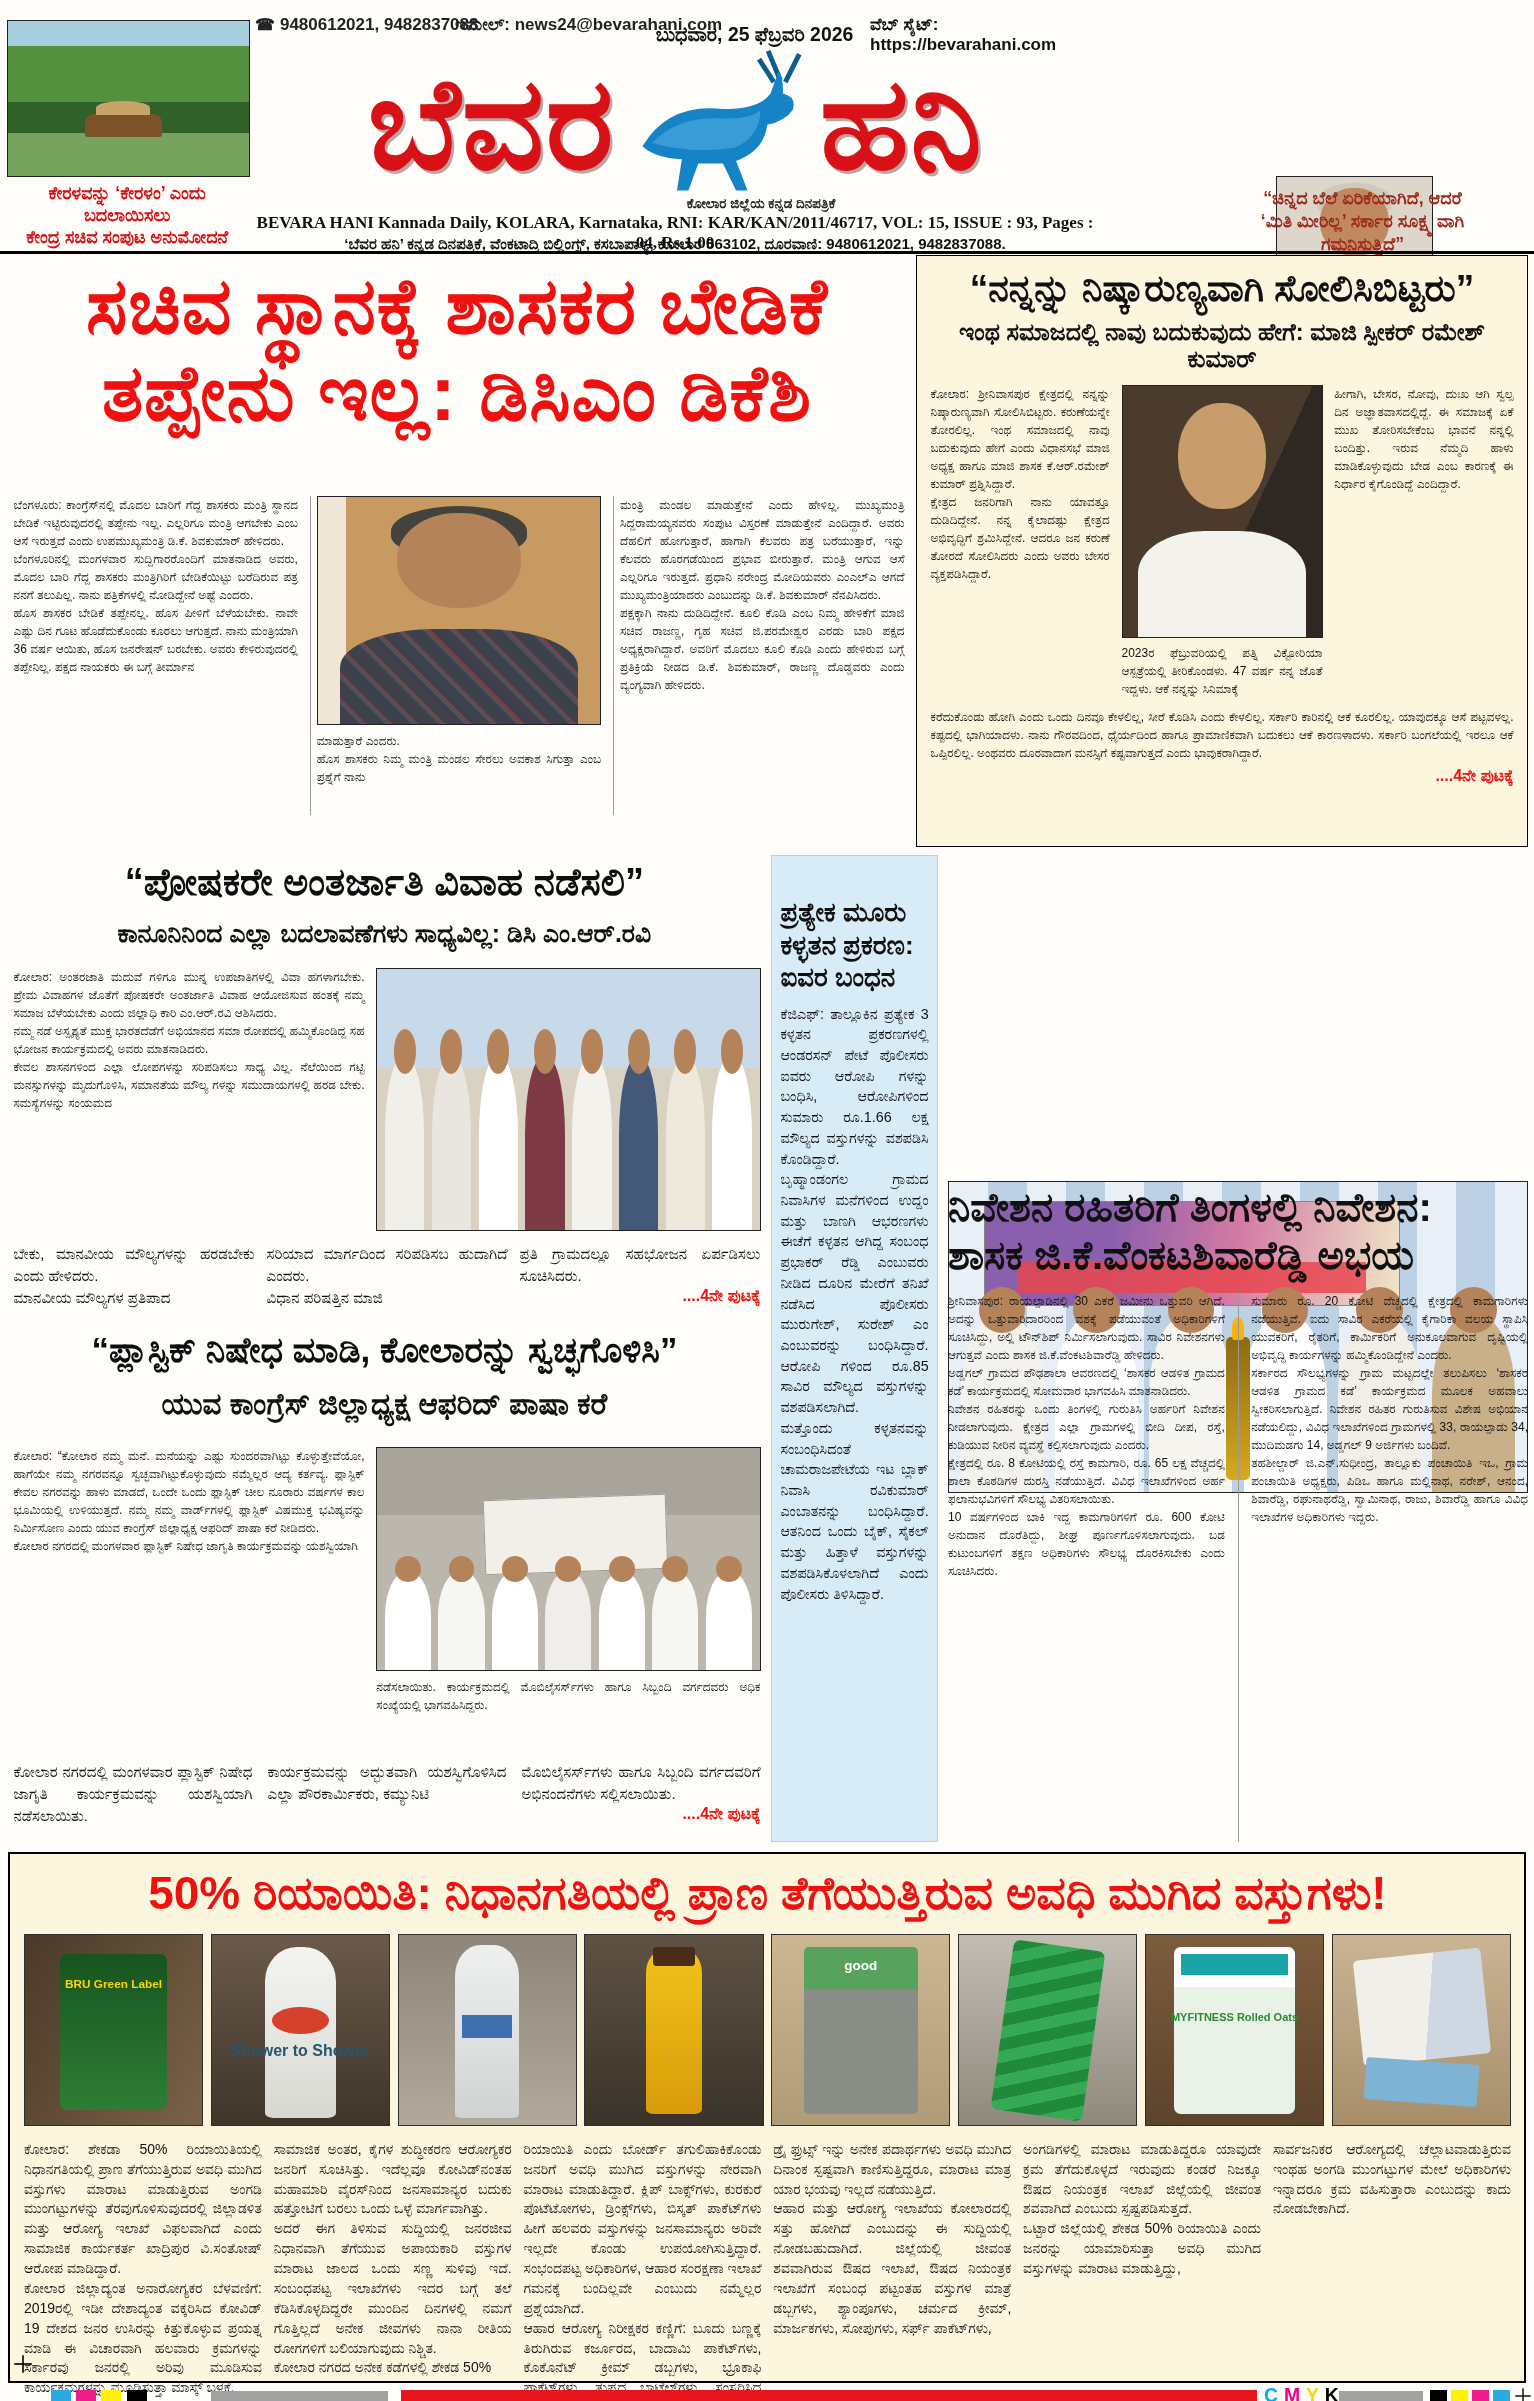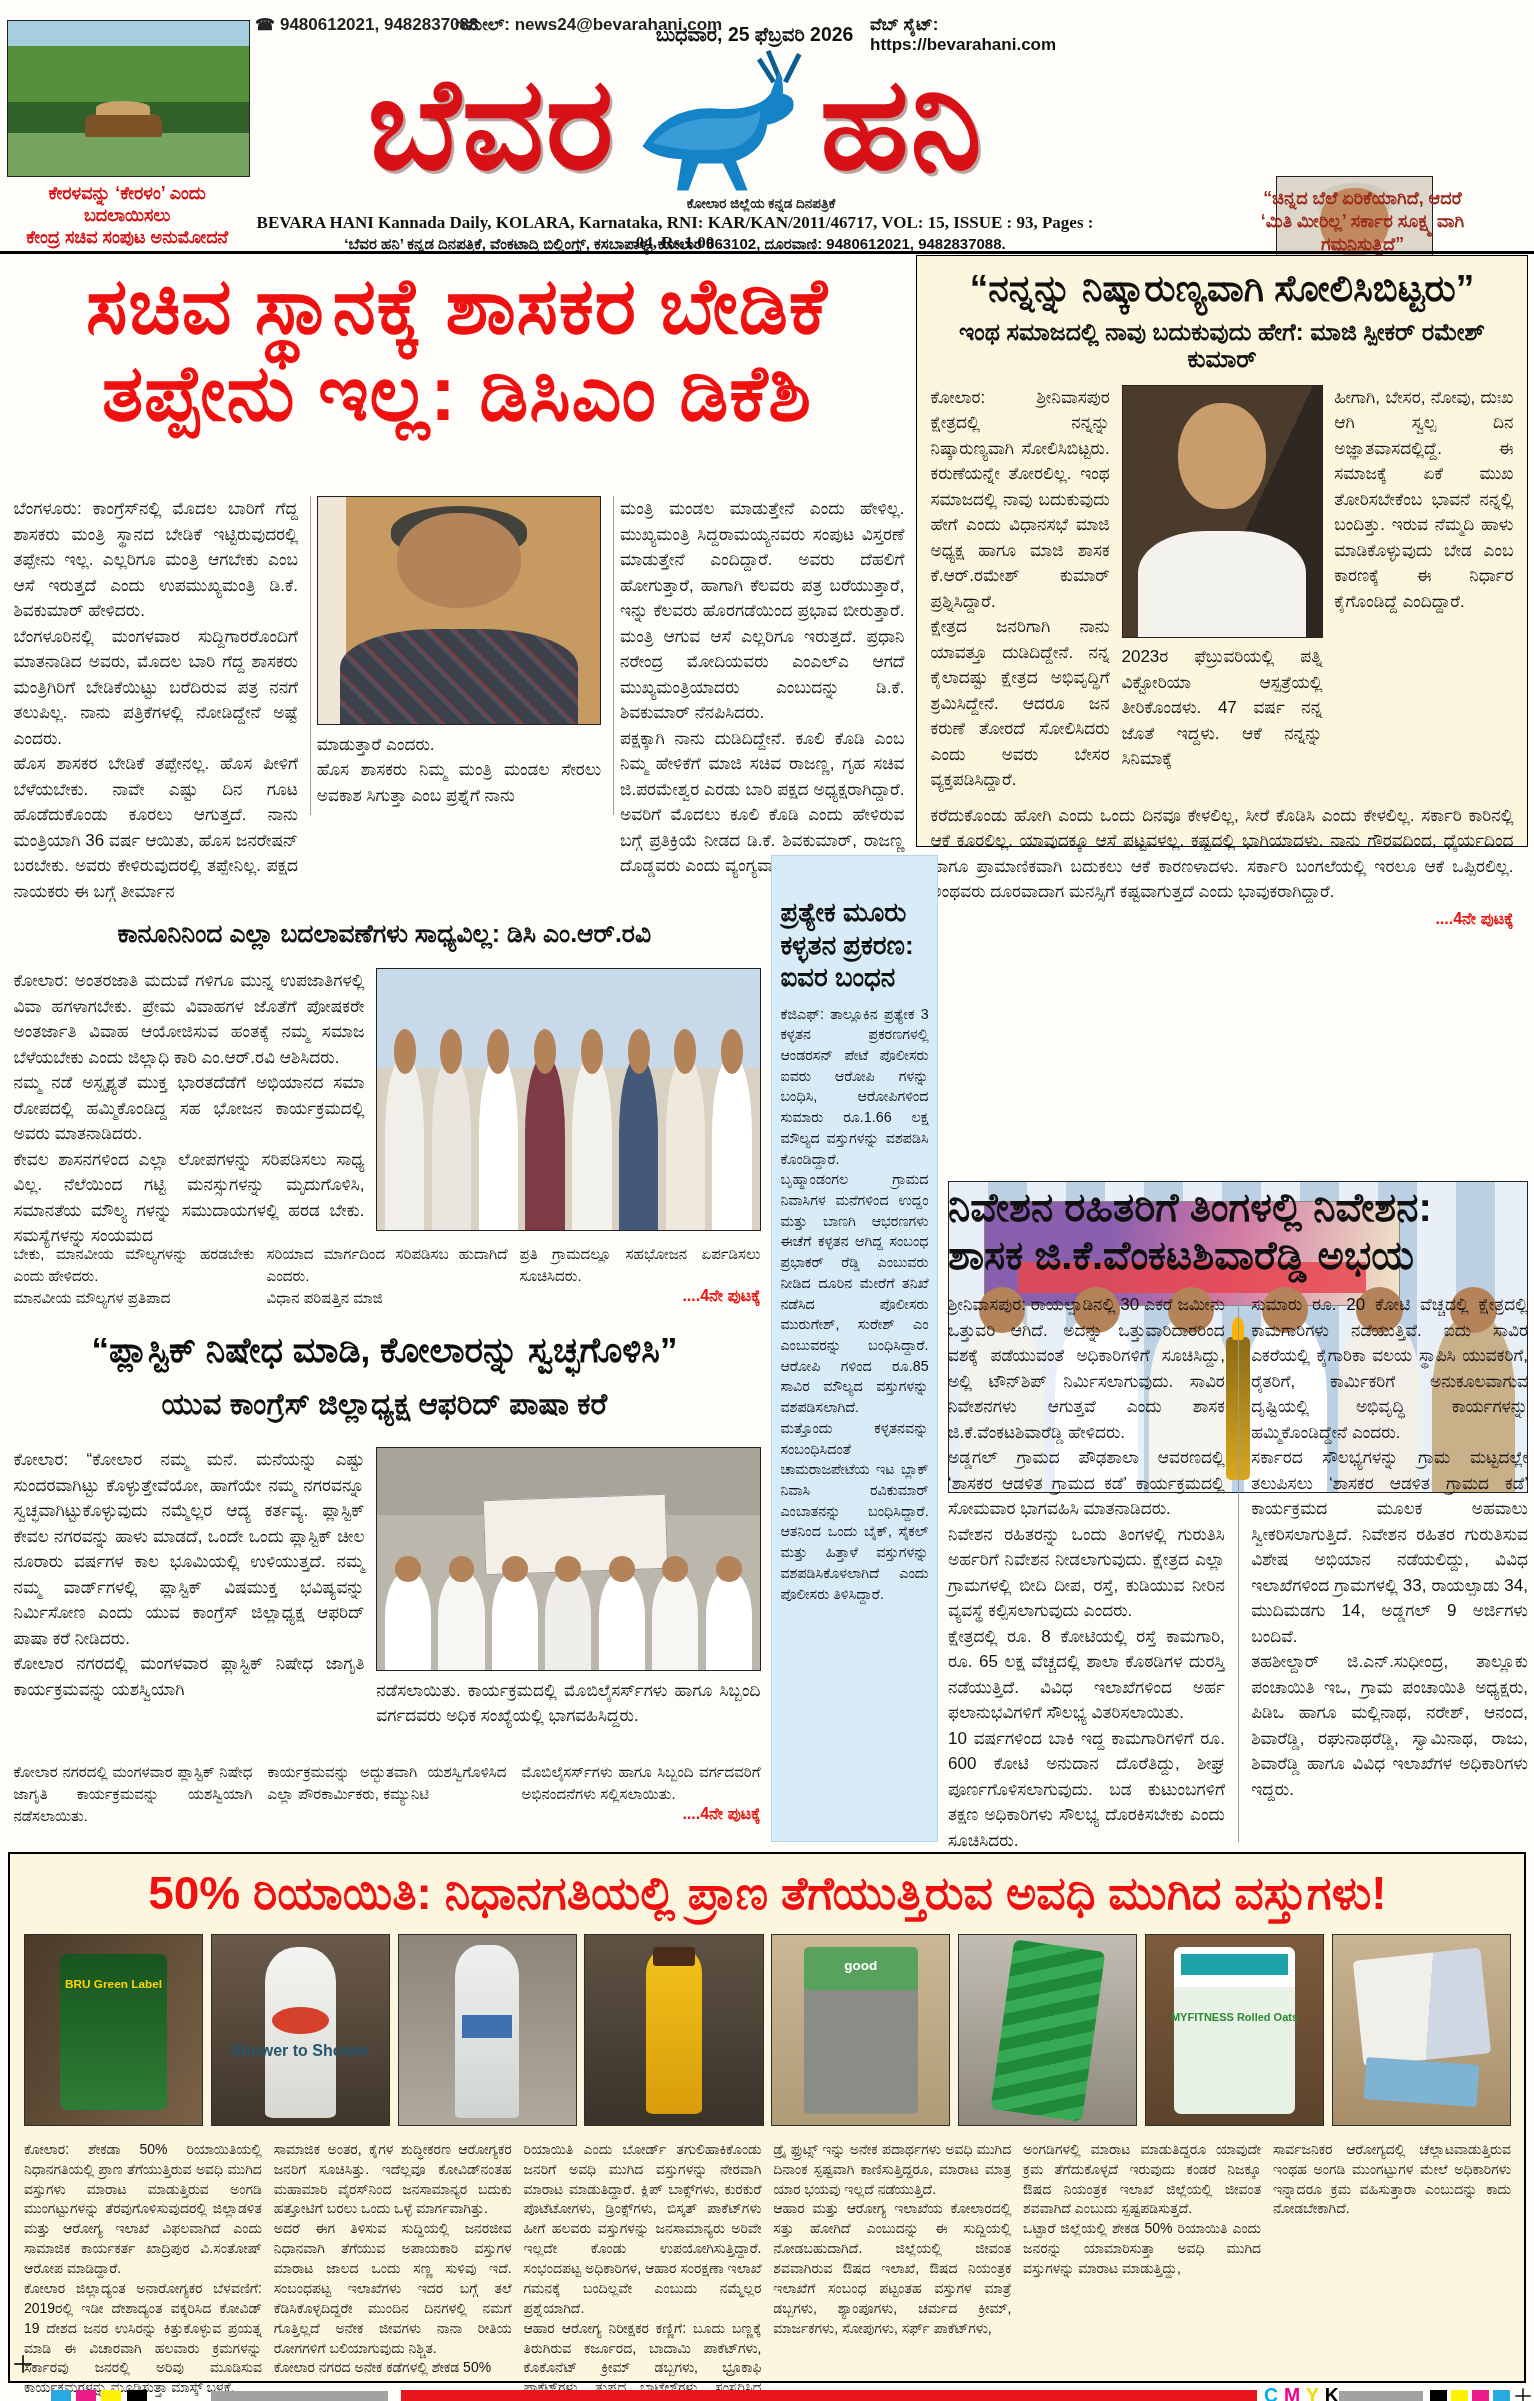--- a/index.html
+++ b/index.html
@@ -27,21 +27,21 @@
     text-shadow:2.5px 2.5px 0 rgba(60,0,0,.35); letter-spacing:1.7px;
   }
   .mast-tag { font-size:13.5px; font-weight:bold; color:#222; }
   .info-line { font-family:"Liberation Serif", serif; font-size:17px; font-weight:bold; }
   .addr-line { font-size:15px; font-weight:bold; }
   .right-quote { font-size:17.7px; font-weight:bold; color:#9c2a1c; line-height:1.3; }
   .hrule { background:#000; }
 
   
   .lead-headline { font-size:78px; font-weight:800; color:#ef1110; line-height:1.12; letter-spacing:0.8px; }
-  .body-txt { font-size:17px; line-height:1.5; }
+  .body-txt { font-size:12px; line-height:1.5; }
   .cols { display:flex; }
   .col { flex:1; }
   .col + .col { border-left:0.8px solid #9a9a9a; padding-left:6px; margin-left:11.8px; }
   .photo { border:1.3px solid #222; position:relative; overflow:hidden; }
   .cont-marker { color:#e8140f; font-weight:bold; font-size:16px; text-align:right; }
 
   .cream-box { background:#fcf6de; border:1.7px solid #000; }
   .spk-head { font-size:37px; font-weight:800; color:#101010; line-height:1.15; }
   .spk-sub { font-size:23.6px; font-weight:800; }
   .spk-grid { display:grid; grid-template-columns:1fr 201px 1fr; grid-column-gap:11.8px; }
@@ -218,20 +218,21 @@
           <div class="ph-body"></div>
         </div>
         <div class="body-txt justify t" style="margin-top:6.7px;">2023ರ ಫೆಬ್ರುವರಿಯಲ್ಲಿ ಪತ್ನಿ ವಿಕ್ಟೋರಿಯಾ ಆಸ್ಪತ್ರೆಯಲ್ಲಿ ತೀರಿಕೊಂಡಳು. 47 ವರ್ಷ ನನ್ನ ಜೊತೆ ಇದ್ದಳು. ಆಕೆ ನನ್ನನ್ನು ಸಿನಿಮಾಕ್ಕೆ</div>
       </div>
       <div class="body-txt justify t">ಹೀಗಾಗಿ, ಬೇಸರ, ನೋವು, ದುಃಖ ಆಗಿ ಸ್ವಲ್ಪ ದಿನ ಅಜ್ಞಾತವಾಸದಲ್ಲಿದ್ದೆ. ಈ ಸಮಾಜಕ್ಕೆ ಏಕೆ ಮುಖ ತೋರಿಸಬೇಕೆಂಬ ಭಾವನೆ ನನ್ನಲ್ಲಿ ಬಂದಿತ್ತು. ಇರುವ ನೆಮ್ಮದಿ ಹಾಳು ಮಾಡಿಕೊಳ್ಳುವುದು ಬೇಡ ಎಂಬ ಕಾರಣಕ್ಕೆ ಈ ನಿರ್ಧಾರ ಕೈಗೊಂಡಿದ್ದೆ ಎಂದಿದ್ದಾರೆ.</div>
     </div>
     <div class="body-txt justify t" style="margin-top:10px;">ಕರೆದುಕೊಂಡು ಹೋಗಿ ಎಂದು ಒಂದು ದಿನವೂ ಕೇಳಲಿಲ್ಲ, ಸೀರೆ ಕೊಡಿಸಿ ಎಂದು ಕೇಳಲಿಲ್ಲ. ಸರ್ಕಾರಿ ಕಾರಿನಲ್ಲಿ ಆಕೆ ಕೂರಲಿಲ್ಲ. ಯಾವುದಕ್ಕೂ ಆಸೆ ಪಟ್ಟವಳಲ್ಲ. ಕಷ್ಟದಲ್ಲಿ ಭಾಗಿಯಾದಳು. ನಾನು ಗೌರವದಿಂದ, ಧೈರ್ಯದಿಂದ ಹಾಗೂ ಪ್ರಾಮಾಣಿಕವಾಗಿ ಬದುಕಲು ಆಕೆ ಕಾರಣಳಾದಳು. ಸರ್ಕಾರಿ ಬಂಗಲೆಯಲ್ಲಿ ಇರಲೂ ಆಕೆ ಒಪ್ಪಿರಲಿಲ್ಲ. ಅಂಥವರು ದೂರವಾದಾಗ ಮನಸ್ಸಿಗೆ ಕಷ್ಟವಾಗುತ್ತದೆ ಎಂದು ಭಾವುಕರಾಗಿದ್ದಾರೆ.</div>
     <div class="cont-marker" style="margin-top:5px;">....4ನೇ ಪುಟಕ್ಕೆ</div>
   </div>
 
+  <div class="abs blk-headline center" style="left:8.4px; top:860px; width:752px;">“ಪೋಷಕರೇ ಅಂತರ್ಜಾತಿ ವಿವಾಹ ನಡೆಸಲಿ”</div>
   <div class="abs blk-sub center" style="left:8.4px; top:919px; width:752px;">ಕಾನೂನಿನಿಂದ ಎಲ್ಲಾ ಬದಲಾವಣೆಗಳು ಸಾಧ್ಯವಿಲ್ಲ: ಡಿಸಿ ಎಂ.ಆರ್.ರವಿ</div>
 
   <div class="abs" style="left:13.5px; top:968px; width:747px; height:268px; display:flex; gap:11.8px;">
     <div class="body-txt justify t" style="width:351px;">ಕೋಲಾರ: ಅಂತರಜಾತಿ ಮದುವೆ ಗಳಿಗೂ ಮುನ್ನ ಉಪಜಾತಿಗಳಲ್ಲಿ ವಿವಾ ಹಗಳಾಗಬೇಕು. ಪ್ರೇಮ ವಿವಾಹಗಳ ಜೊತೆಗೆ ಪೋಷಕರೇ ಅಂತರ್ಜಾತಿ ವಿವಾಹ ಆಯೋಜಿಸುವ ಹಂತಕ್ಕೆ ನಮ್ಮ ಸಮಾಜ ಬೆಳೆಯಬೇಕು ಎಂದು ಜಿಲ್ಲಾಧಿ ಕಾರಿ ಎಂ.ಆರ್.ರವಿ ಆಶಿಸಿದರು.
 ನಮ್ಮ ನಡೆ ಅಸ್ಪೃಶ್ಯತೆ ಮುಕ್ತ ಭಾರತದೆಡೆಗೆ ಅಭಿಯಾನದ ಸಮಾ ರೋಪದಲ್ಲಿ ಹಮ್ಮಿಕೊಂಡಿದ್ದ ಸಹ ಭೋಜನ ಕಾರ್ಯಕ್ರಮದಲ್ಲಿ ಅವರು ಮಾತನಾಡಿದರು.
 ಕೇವಲ ಶಾಸನಗಳಿಂದ ಎಲ್ಲಾ ಲೋಪಗಳನ್ನು ಸರಿಪಡಿಸಲು ಸಾಧ್ಯ ವಿಲ್ಲ. ನೆಲೆಯಿಂದ ಗಟ್ಟಿ ಮನಸ್ಸುಗಳನ್ನು ಮೃದುಗೊಳಿಸಿ, ಸಮಾನತೆಯ ಮೌಲ್ಯ ಗಳನ್ನು ಸಮುದಾಯಗಳಲ್ಲಿ ಹರಡ ಬೇಕು. ಸಮಸ್ಯೆಗಳನ್ನು ಸಂಯಮದ</div>
     <div class="photo group-bg" style="flex:1; height:263px;">
       <div class="mini-row">
         <div class="mini" style="background:#f0efe9;"></div>
         <div class="mini" style="background:#e8e6df;"></div>

